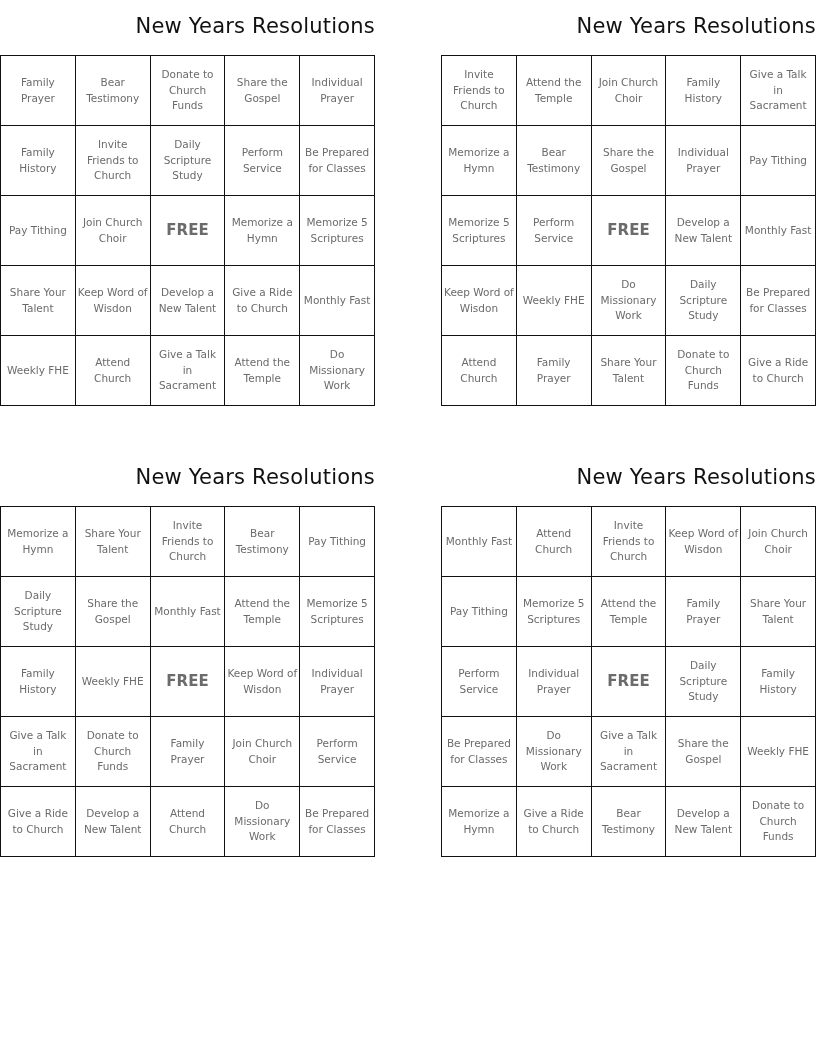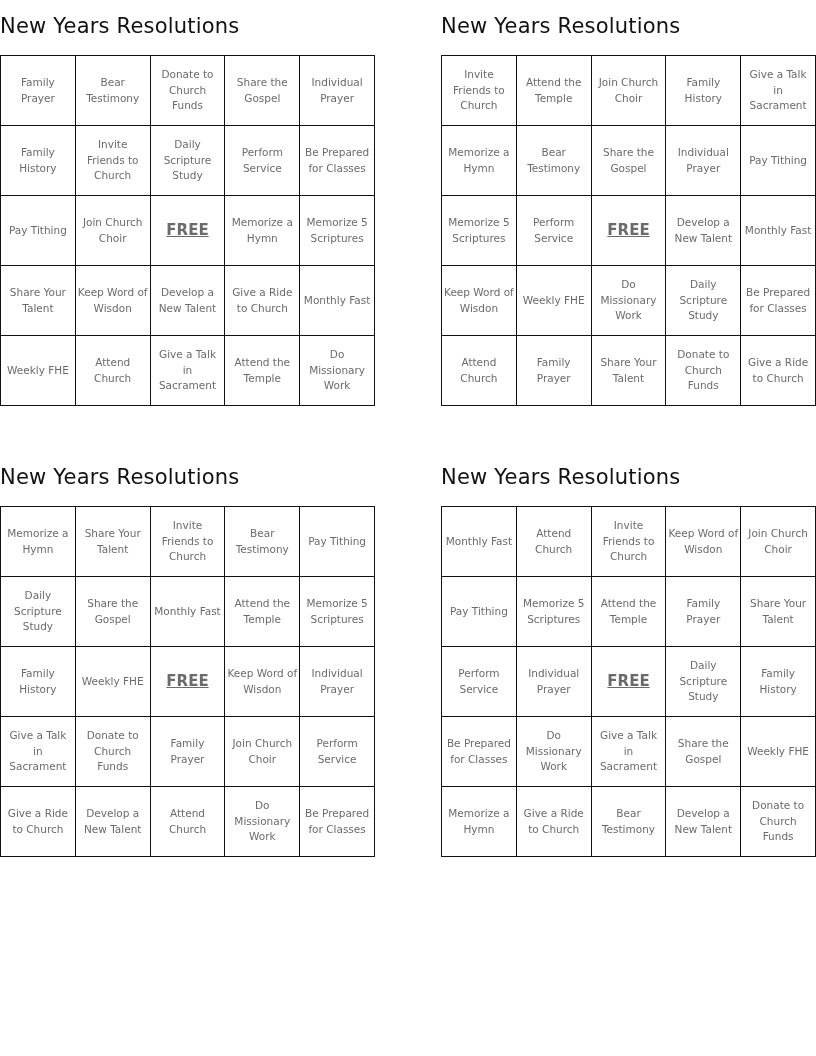--- a/index.html
+++ b/index.html
@@ -1,33 +1,33 @@
 <!DOCTYPE html>
 <html><head>
 <meta charset="utf-8">
 <style>
   html, body { margin: 0; padding: 0; background: #ffffff; }
   body { width: 816px; height: 1056px; position: relative; overflow: hidden; font-family: "DejaVu Sans", sans-serif; }
   .card { position: absolute; width: 375px; }
   .card-title {
-    position: absolute; left: 0; width: 375px; top: 0; text-align: left;
+    position: absolute; left: 0; width: 375px; top: 0; text-align: right;
     font-family: "DejaVu Sans", sans-serif; font-size: 21px; color: #111111; letter-spacing: 0.2px;
   }
   .grid {
     position: absolute; left: 0; top: 55px; width: 375px; height: 351px;
     border-collapse: collapse; table-layout: fixed;
   }
   .grid td {
     border: 1px solid #111111; height: 69px; padding: 0 2px;
     text-align: center; vertical-align: middle;
     font-family: "DejaVu Sans", sans-serif; font-size: 10.5px; line-height: 15.5px; color: #6b6b6b;
     overflow: hidden;
   }
   .grid td.free {
-    font-weight: bold; font-size: 15px; color: #6b6b6b; text-decoration: underline;
+    font-weight: bold; font-size: 15px; color: #6b6b6b; 
   }
   #card-1 { left: 0; top: 0; }
   #card-2 { left: 441px; top: 0; }
   #card-3 { left: 0; top: 451px; }
   #card-4 { left: 441px; top: 451px; }
   .card-title { top: 14px; }
 </style>
 </head>
 <body>
 

